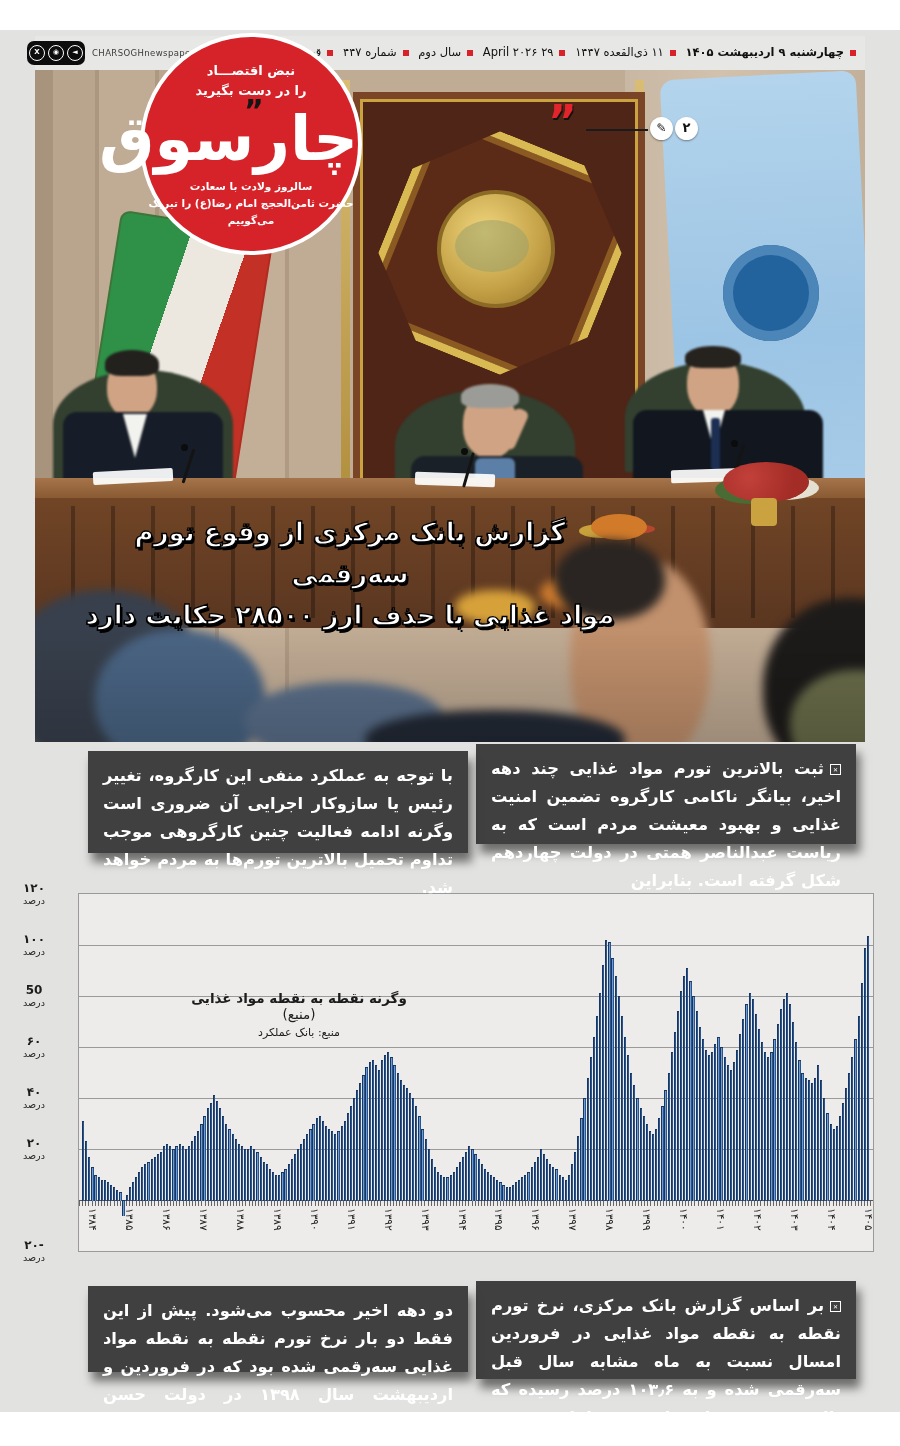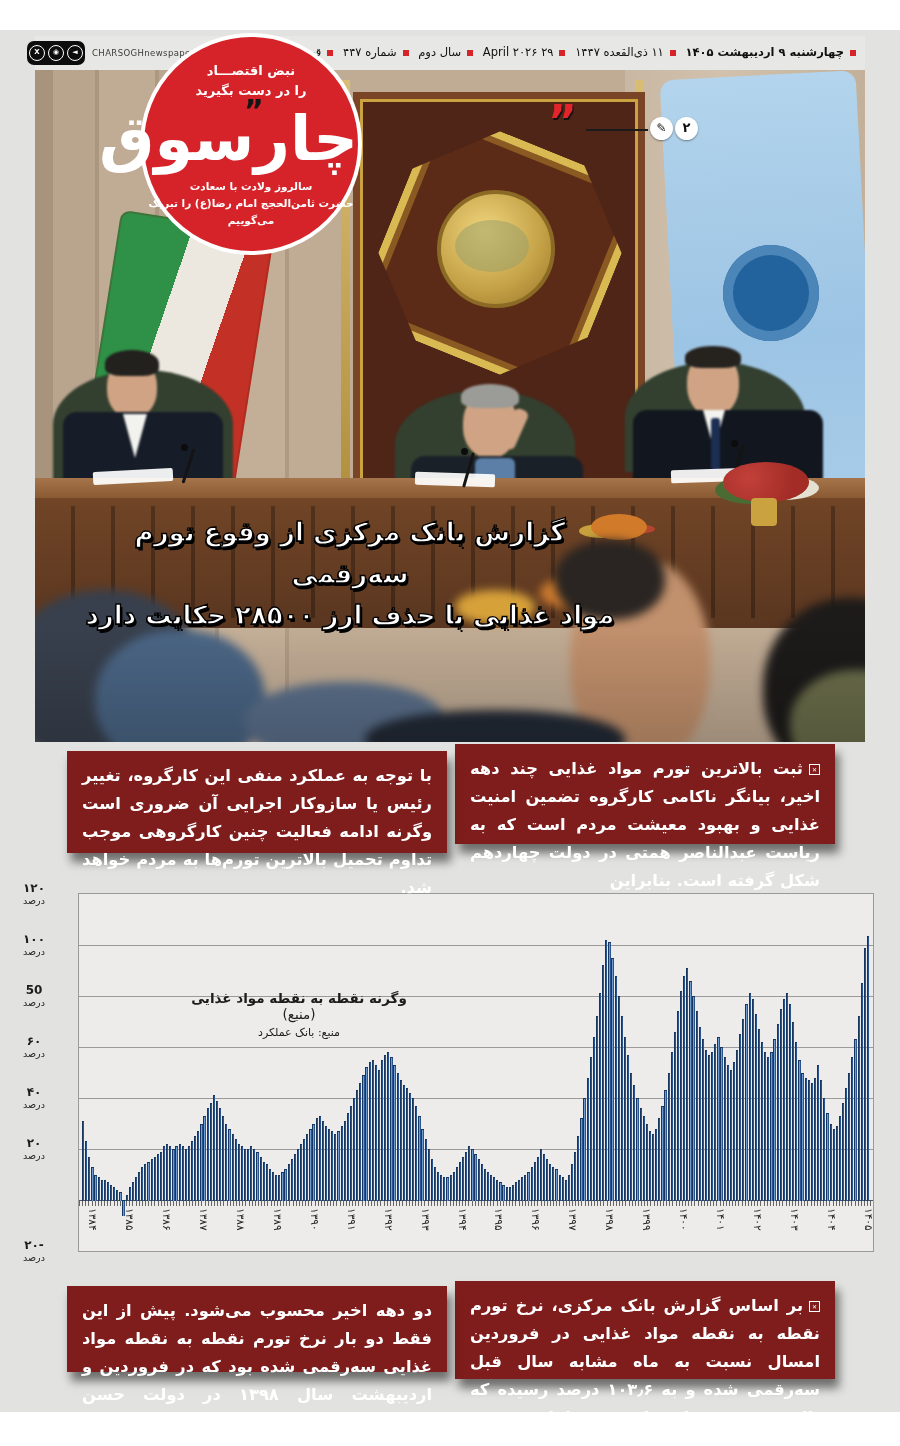--- a/index.html
+++ b/index.html
@@ -61,21 +61,21 @@
   .quote-red{position:absolute;left:548px;top:96px;z-index:30;color:#e3242b;font-size:44px;font-weight:900;text-shadow:1px 2px 0 #111;}
   .badge-line{position:absolute;left:586px;top:129px;width:62px;height:2px;background:#1b1b1b;z-index:30;}
   .badge{position:absolute;top:117px;width:23px;height:23px;border-radius:50%;background:#fff;color:#111;text-align:center;font-weight:bold;z-index:30;box-shadow:0 1px 2px rgba(0,0,0,.4);}
   .badge-pen{left:650px;font-size:12px;line-height:23px;}
   .badge-num{left:675px;font-size:13px;line-height:22px;}
 
   
   .subhead{position:absolute;left:80px;top:512px;width:540px;z-index:20;direction:rtl;text-align:center;color:#fff;font-weight:900;font-size:26px;line-height:1.6;-webkit-text-stroke:1.3px #000;text-shadow:2px 3px 0 #000,-1px 1px 0 #000;}
 
   
-  .red-block{position:absolute;background:#7f1d1d;color:#fff;direction:rtl;text-align:justify;font-weight:bold;font-size:16.3px;line-height:1.72;padding:11px 15px;box-sizing:border-box;z-index:45;box-shadow:4px 9px 9px rgba(15,15,15,.55);}
+  .red-block{position:absolute;background:#404040;color:#fff;direction:rtl;text-align:justify;font-weight:bold;font-size:16.3px;line-height:1.72;padding:11px 15px;box-sizing:border-box;z-index:45;box-shadow:4px 9px 9px rgba(15,15,15,.55);margin-left:21px;}
   .rb-mid-right{left:455px;top:744px;width:380px;height:100px;}
   .rb-mid-left{left:67px;top:751px;width:380px;height:102px;}
   .rb-bot-right{left:455px;top:1281px;width:380px;height:98px;}
   .rb-bot-left{left:67px;top:1286px;width:380px;height:86px;}
   .box-bullet{display:inline-block;width:9px;height:9px;border:1.4px solid #fff;margin-left:6px;font-size:6px;line-height:9px;text-align:center;vertical-align:2px;}
 
   
   .plot{position:absolute;left:78px;top:893px;width:794px;height:357px;background:#edecea;border:1px solid #9a9a9a;z-index:10;}
   .gridline{position:absolute;left:0;width:100%;height:1px;background:#9a9a9a;}
   .baseline{position:absolute;left:0;top:306px;width:100%;height:1px;background:#555;}

